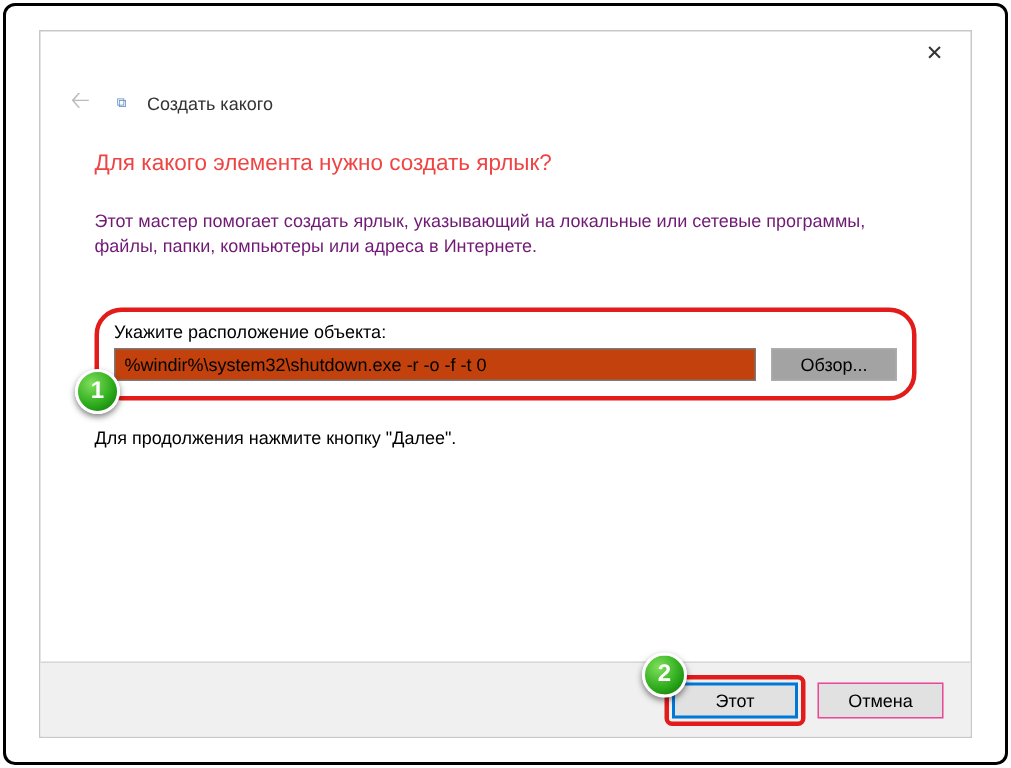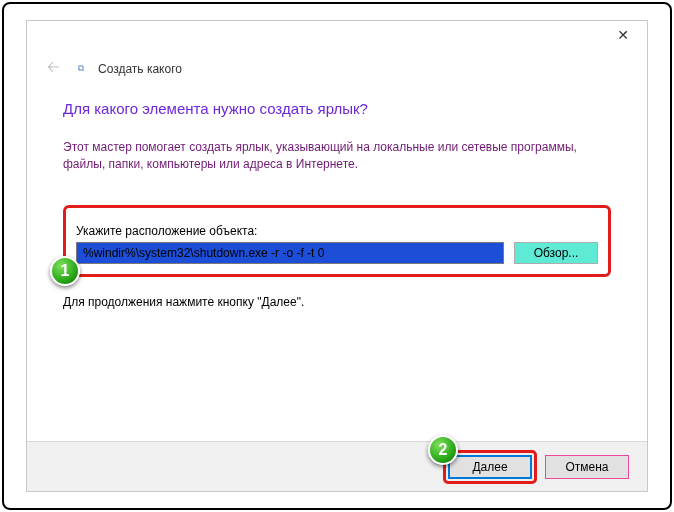--- a/index.html
+++ b/index.html
@@ -66,62 +66,62 @@
       display: inline-flex;
       align-items: center;
       justify-content: center;
       font-size: 9px;
       color: #5a8cc7;
     }
     .content {
       padding: 18px 36px 0 36px;
     }
     .heading {
-      color: #6d28d9;
+      color: #ef4444;
       font-size: 15px;
       font-weight: normal;
       margin-bottom: 22px;
     }
     .desc {
       font-size: 12px;
       color: #701a75;
       line-height: 1.45;
       margin-bottom: 24px;
     }
     .highlight-box {
       border: 3px solid #e21b1b;
-      border-radius: 6px;
-      padding: 16px 10px 10px 10px;
+      border-radius: 18px;
+      padding: 6px 10px 10px 10px;
       position: relative;
       margin-bottom: 18px;
       margin-top: 31px;
     }
     .field-label {
       font-size: 12px;
       color: #000;
       margin-bottom: 4px;
     }
     .input-row {
       display: flex;
       gap: 10px;
       align-items: center;
     }
     .path-input {
       flex: 1;
       height: 22px;
       border: 1px solid #7a7a7a;
       padding: 0 6px;
       font-size: 12px;
-      background: #1d4ed8;
+      background: #c2410c;
       font-family: "Segoe UI", Tahoma, sans-serif;
     }
     .browse-btn {
       width: 84px;
       height: 22px;
-      background: #5eead4;
+      background: #a3a3a3;
       border: 1px solid #adadad;
       font-size: 12px;
       cursor: pointer;
     }
     .badge {
       position: absolute;
       width: 30px;
       height: 30px;
       border-radius: 50%;
       background: radial-gradient(circle at 35% 30%, #7fe05a, #2aa81a 60%, #0d6b05);
@@ -206,20 +206,20 @@
           <button class="browse-btn">Обзор...</button>
         </div>
         <div class="badge badge-1">1</div>
       </div>
 
       <p class="continue-text">Для продолжения нажмите кнопку "Далее".</p>
     </div>
 
     <div class="footer">
       <div class="next-wrap">
-        <button class="next-btn">Далее</button>
+        <button class="next-btn">Этот</button>
         <div class="badge badge-2">2</div>
       </div>
       <button class="cancel-btn">Отмена</button>
     </div>
 
   </div>
 </div>
 
 </body></html>

